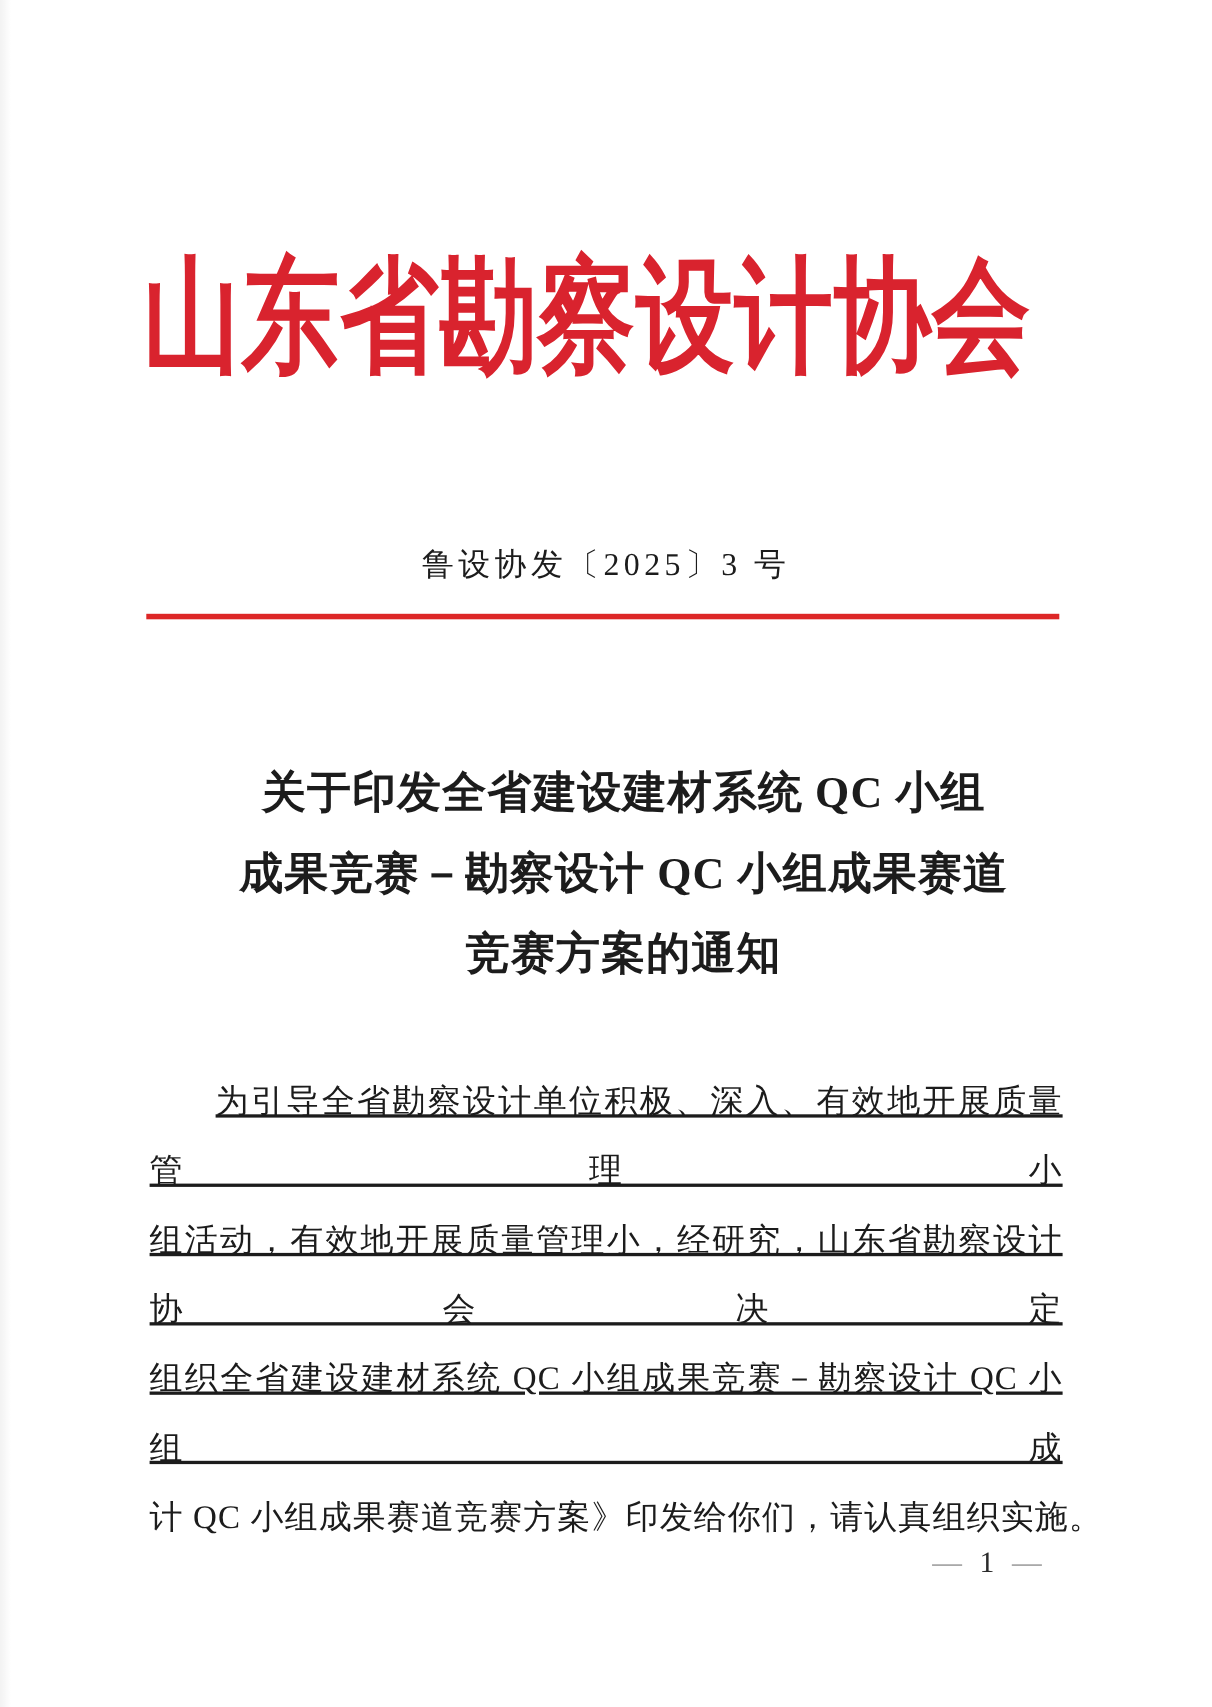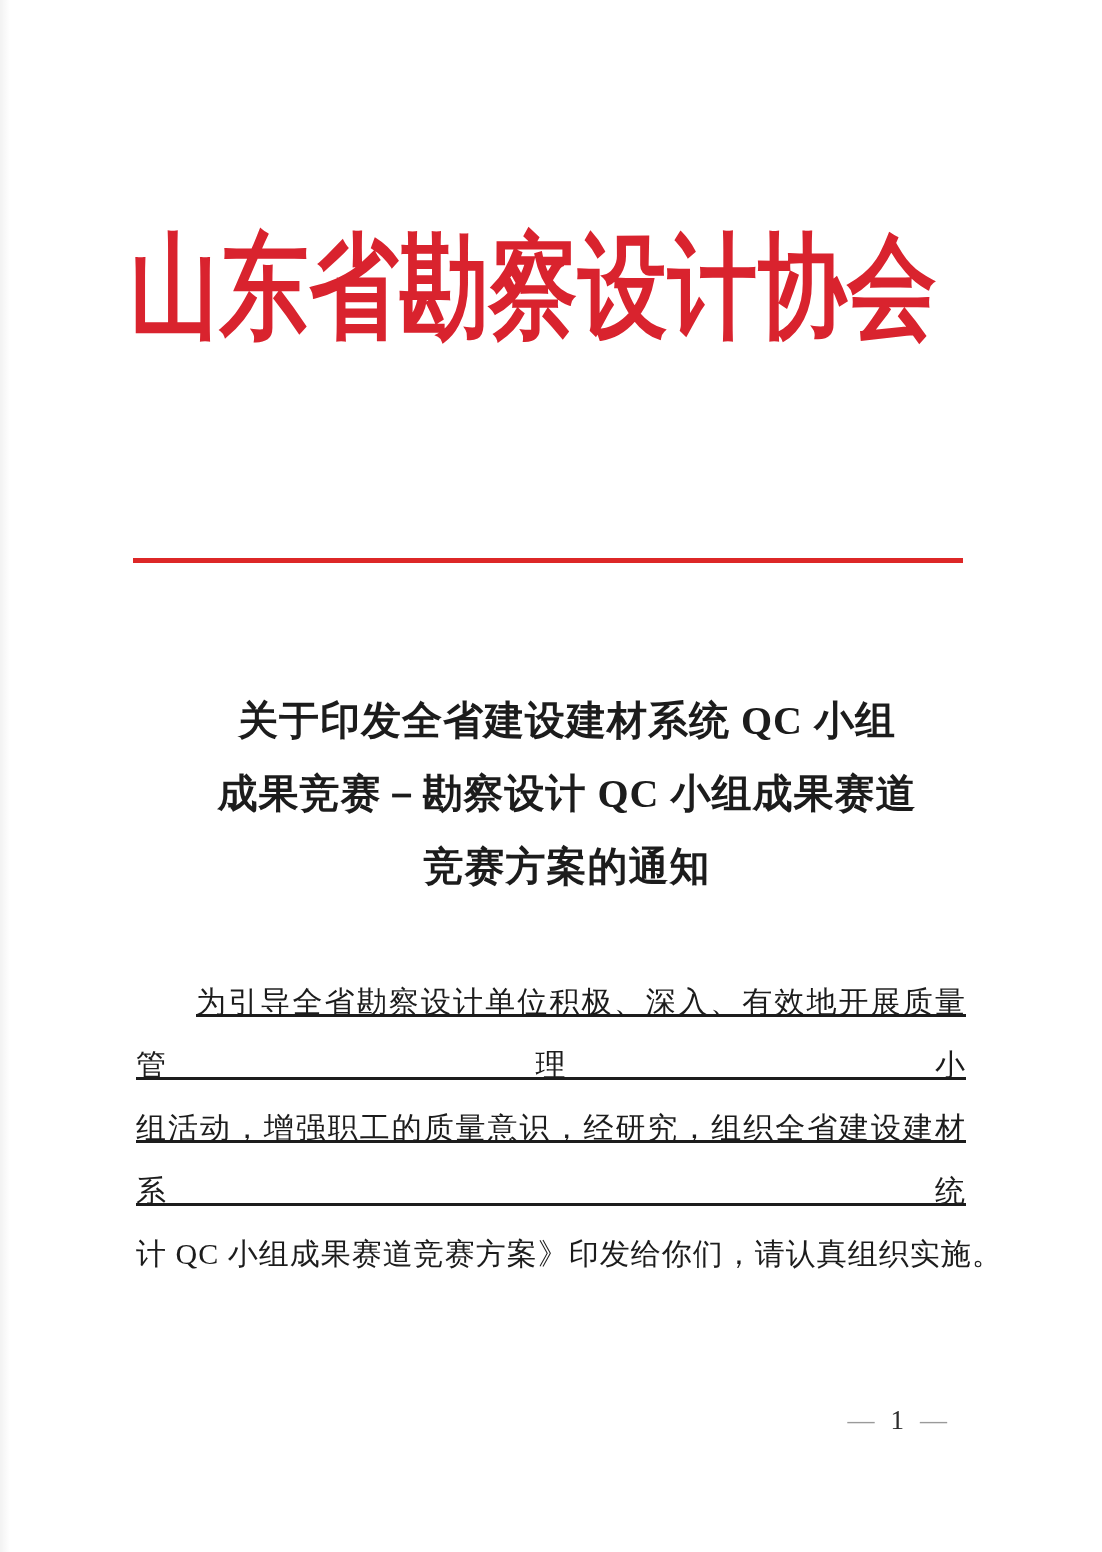--- a/index.html
+++ b/index.html
@@ -122,32 +122,34 @@
 <body>
 
 <div class="page">
 
   <div class="scan-edge"></div>
 
   <div class="org-name">
     <span class="stretch-wrap">山东省勘察设计协会</span>
   </div>
 
+  <div class="doc-number">鲁设协发〔2025〕3 号</div>
 
   <div class="divider"></div>
 
   <div class="title-block">
     <div class="title-line">关于印发全省建设建材系统 QC 小组</div>
     <div class="title-line">成果竞赛－勘察设计 QC 小组成果赛道</div>
     <div class="title-line">竞赛方案的通知</div>
   </div>
 
   <div class="body-block">
     <div class="body-line justified indent">为引导全省勘察设计单位积极、深入、有效地开展质量管理小</div>
-    <div class="body-line justified">组活动，增强职工的质量意识，经研究，组织全省建设建材系统</div>
+    <div class="body-line justified">组活动，有效地开展质量管理小，经研究，山东省勘察设计协会决定</div>
+    <div class="body-line justified">组织全省建设建材系统 QC 小组成果竞赛－勘察设计 QC 小组成</div>
     <div class="body-line">计 QC 小组成果赛道竞赛方案》印发给你们，请认真组织实施。</div>
   </div>
 
   <div class="page-footer">
     <span class="dash">—</span><span class="num">1</span><span class="dash">—</span>
   </div>
 
 </div>
 
 </body></html>

